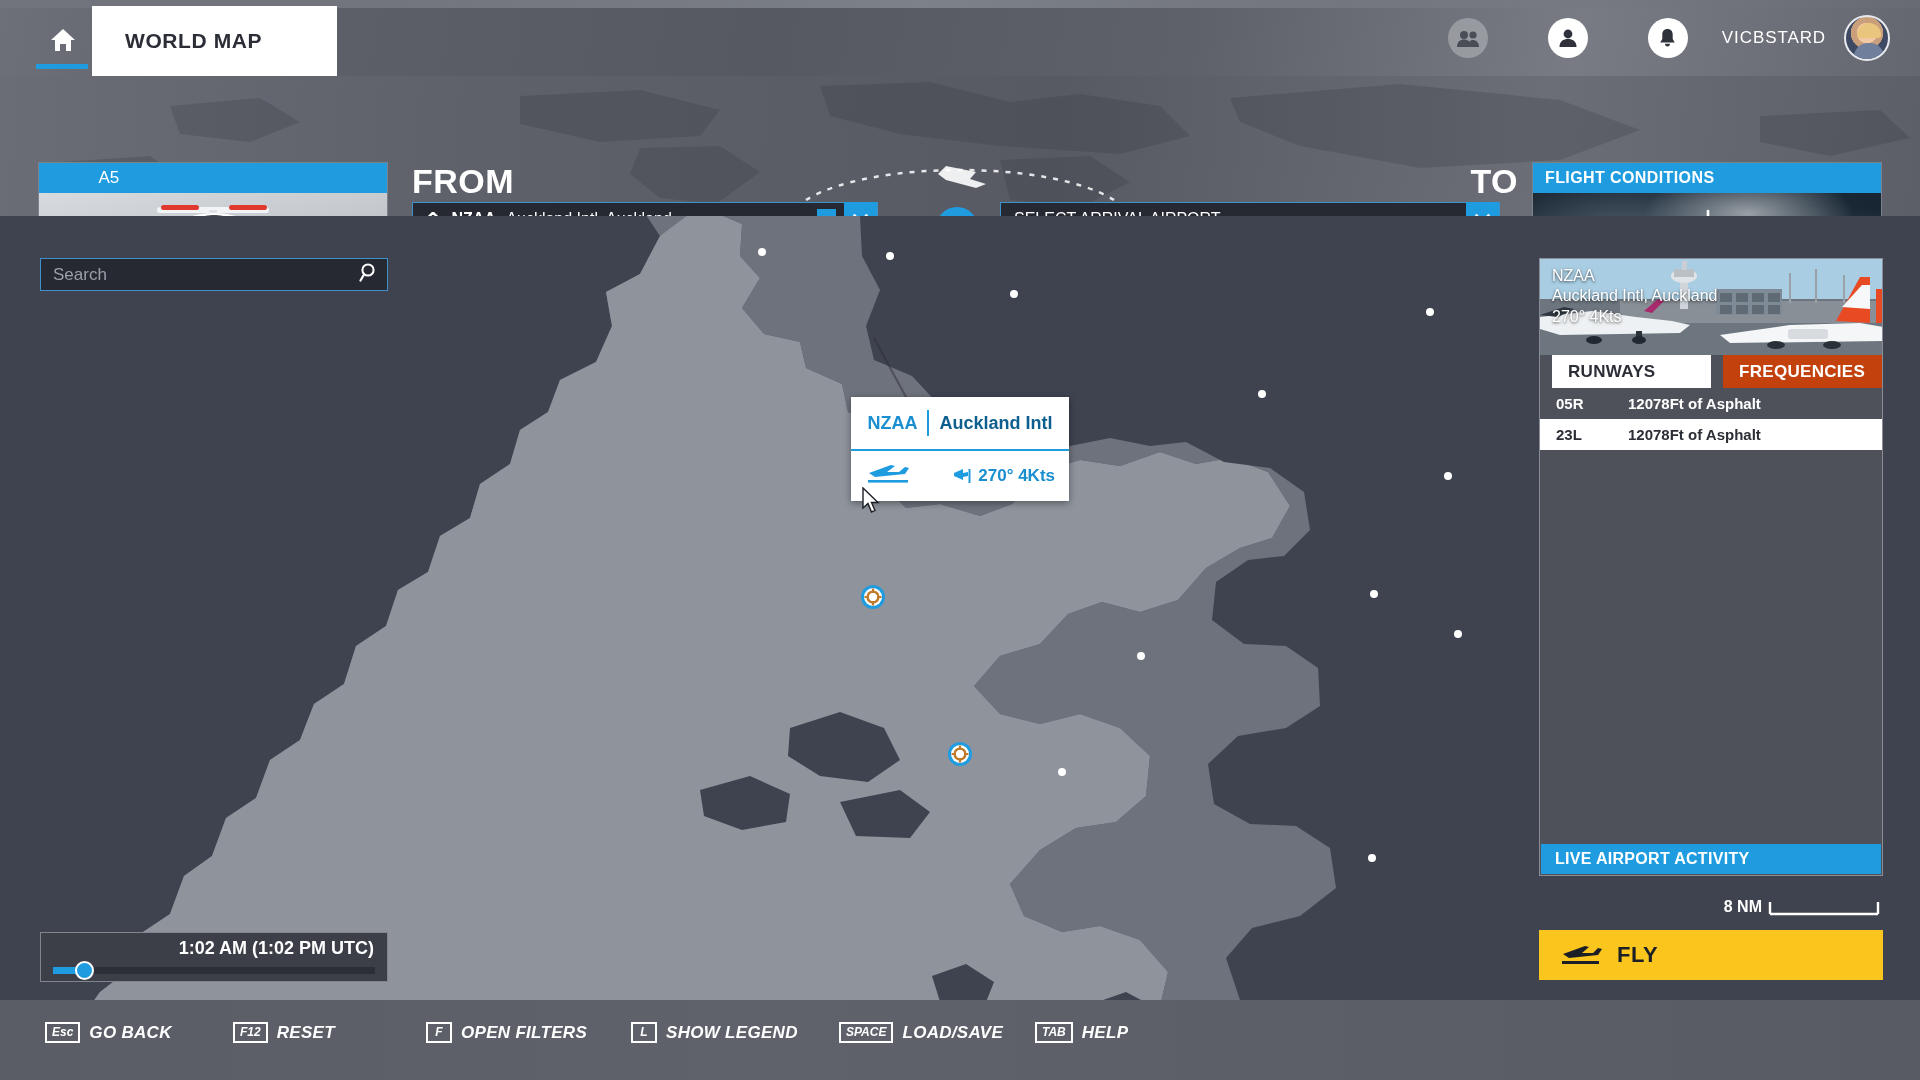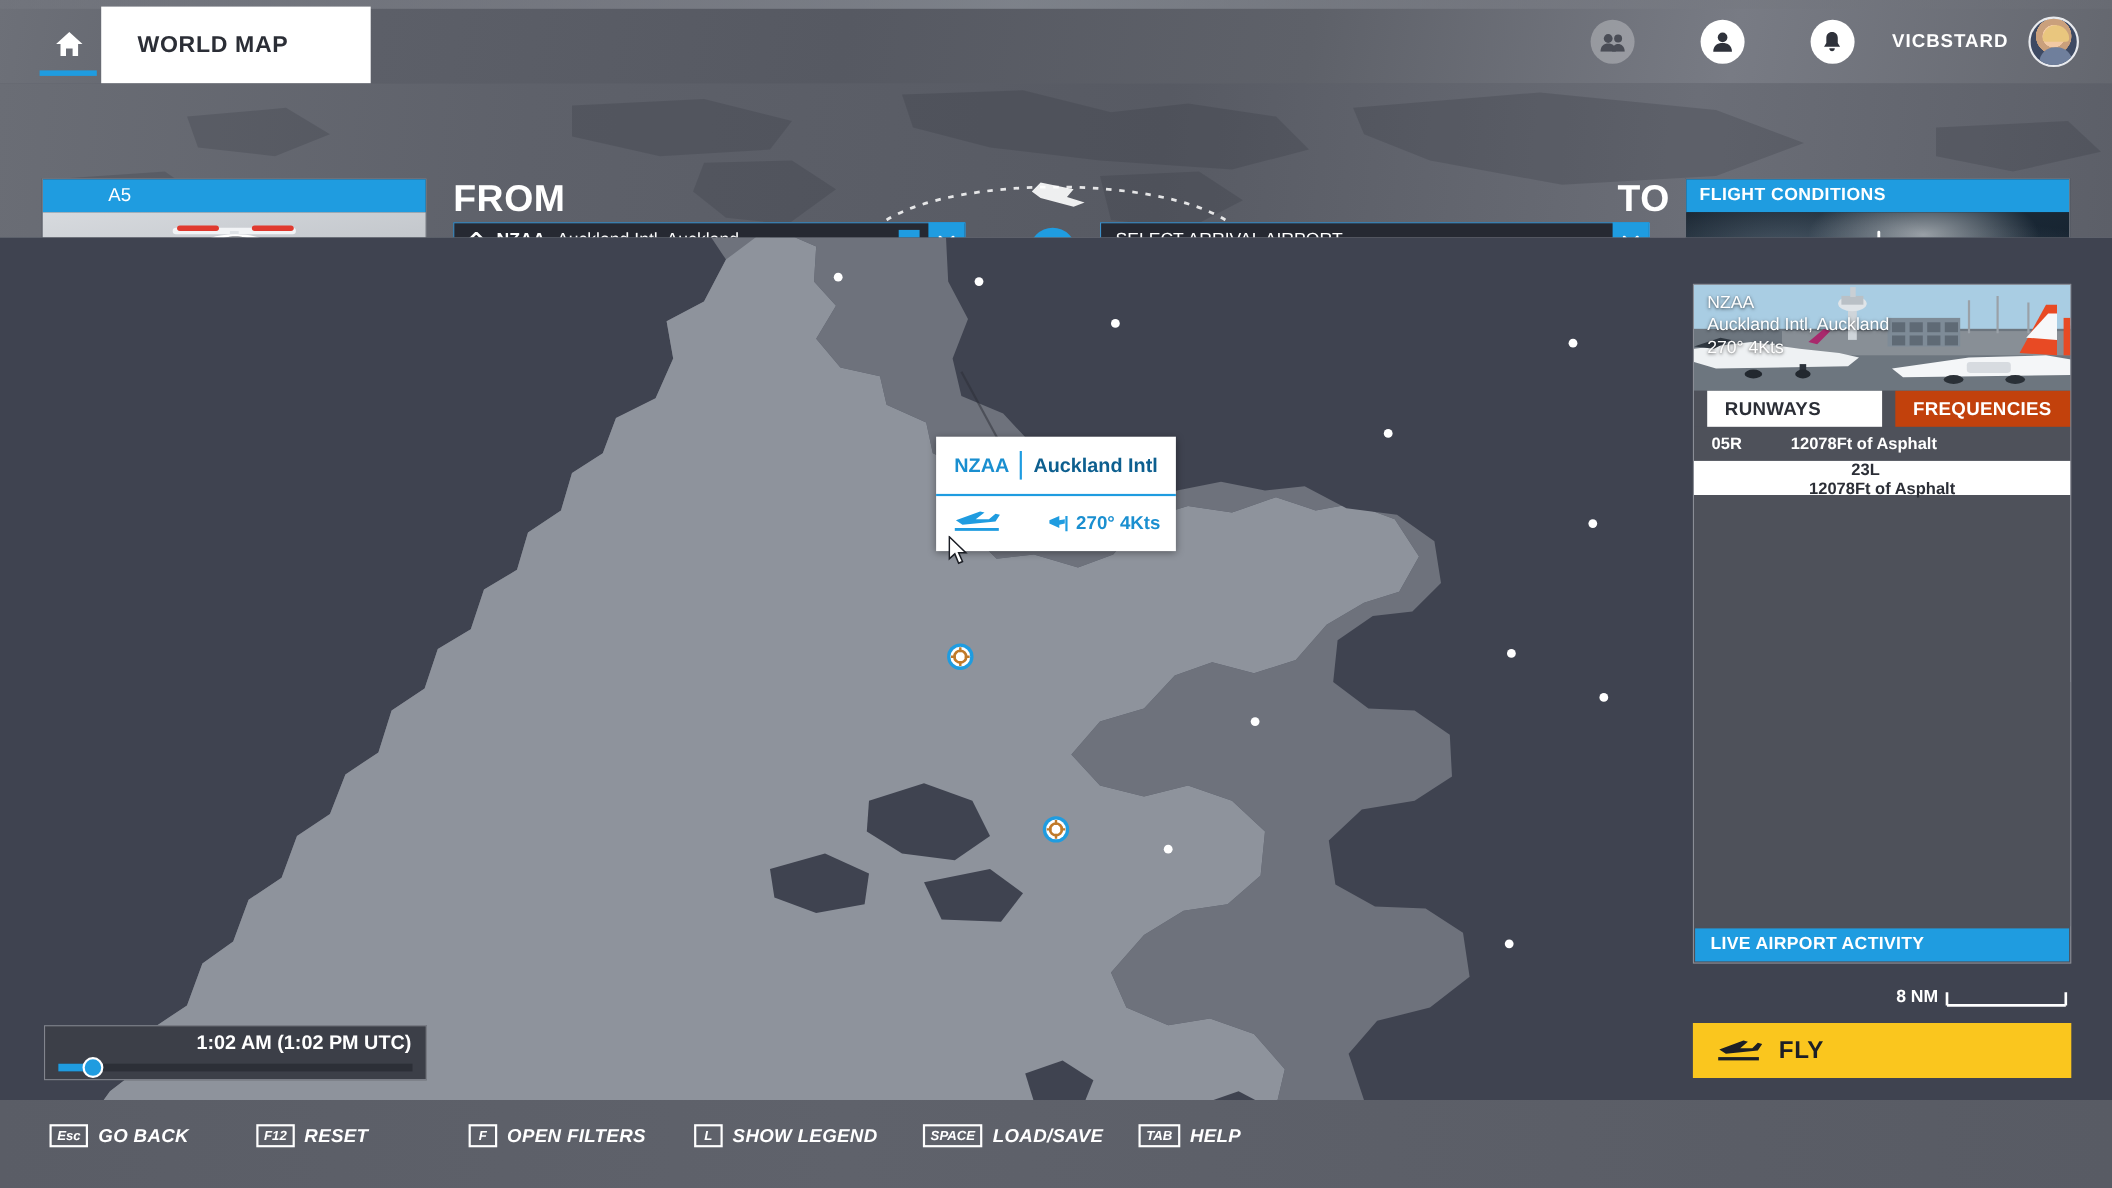--- a/index.html
+++ b/index.html
@@ -35,21 +35,21 @@
     background:#fff; display:flex; align-items:center; padding-left:33px;
     font-size:21px; font-weight:700; letter-spacing:.6px; color:#2b2e36;
   }
   .tb-icons { position:absolute; right:30px; top:0; height:76px; display:flex; align-items:center; gap:0; }
   .circ {
     width:40px; height:40px; border-radius:50%; display:flex; align-items:center; justify-content:center;
   }
   .circ.white { background:#fff; }
   .circ.dim   { background:rgba(255,255,255,.28); }
   .ic-slot { width:100px; display:flex; justify-content:center; }
-  .uname { color:#fff; font-size:17px; font-weight:700; letter-spacing:.9px; padding:0 18px 0 4px; }
+  .uname { color:#fff; font-size:17px; font-weight:400; letter-spacing:.9px; padding:0 18px 0 4px; }
   .avatar {
     width:46px; height:46px; border-radius:50%; overflow:hidden; border:2px solid #e8eaee;
     background:radial-gradient(circle at 50% 38%, #f2c9a4 0 30%, #caa07c 31% 48%, #3e4a63 49% 100%);
     position:relative;
   }
   .avatar:after{
     content:""; position:absolute; left:11px; top:6px; width:24px; height:15px; border-radius:12px 12px 3px 3px;
     background:#e9c67e;
   }
   .avatar:before{
@@ -151,21 +151,21 @@
     position:relative; height:96px; overflow:hidden;
     background:linear-gradient(180deg,#b9d7ea 0%,#a9cadf 38%,#7f8a92 39%,#6e7780 100%);
   }
   .ap-photo-txt { position:absolute; left:12px; top:7px; color:#fff; font-size:16px; line-height:1.28; text-shadow:0 1px 3px rgba(0,0,0,.7); }
   .ap-tabs { display:flex; height:33px; }
   .ap-tab { flex:1; display:flex; align-items:center; padding-left:16px; font-size:17px; font-weight:700; letter-spacing:.3px;margin-left:12px; }
   .ap-tab.active { background:#fff; color:#2b2e36; }
   .ap-tab.inactive { background:#c2410c; color:#fff; }
   .rw-row { height:31px; display:flex; align-items:center; font-size:15px; font-weight:700; }
   .rw-row.odd  { background:#4e515a; color:#fff; }
-  .rw-row.even { background:#fff; color:#2b2e36;flex-direction:column; }
+  .rw-row.even { background:#fff; color:#2b2e36; }
   .rw-id  { width:88px; padding-left:16px; }
   .rw-len { }
   .ap-fill { position:absolute; left:0; right:0; top:361px; bottom:33px; background:#4e515a; }
   .live-bar {
     position:absolute; left:1px; right:1px; bottom:1px; height:30px; background:#1f9ce0;
     color:#fff; font-size:16px; font-weight:700; letter-spacing:.3px; display:flex; align-items:center; padding-left:14px;
   }
 
   .scale-ind { position:absolute; right:40px; top:898px; display:flex; align-items:flex-end; gap:6px; }
   .scale-txt { color:#fff; font-size:16px; font-weight:700; }
@@ -441,20 +441,29 @@
       <svg width="26" height="26" viewBox="0 0 26 26">
         <circle cx="13" cy="13" r="12" fill="#1f9ce0"></circle>
         <circle cx="13" cy="13" r="9" fill="#ffffff"></circle>
         <circle cx="13" cy="13" r="5.4" fill="none" stroke="#c07a2a" stroke-width="2.4"></circle>
         <path d="M13 4.5 L13 9 M13 17 L13 21.5 M4.5 13 L9 13 M17 13 L21.5 13" stroke="#c07a2a" stroke-width="2.2"></path>
       </svg>
     </div>
 
   </div>
 
+  <div class="search-box">
+    <span class="ph">Search</span>
+    <span class="search-ico">
+      <svg width="17" height="19" viewBox="0 0 17 19">
+        <circle cx="9" cy="7" r="5.6" fill="none" stroke="#ffffff" stroke-width="2"></circle>
+        <line x1="5" y1="11.5" x2="1.5" y2="17.5" stroke="#ffffff" stroke-width="2.2" stroke-linecap="round"></line>
+      </svg>
+    </span>
+  </div>
 
   <div class="tip">
     <div class="tip-top">
       <span class="tip-code">NZAA</span>
       <span class="tip-div"></span>
       <span class="tip-name">Auckland Intl</span>
     </div>
     <div class="tip-rule"></div>
     <div class="tip-bot">
       <span>

